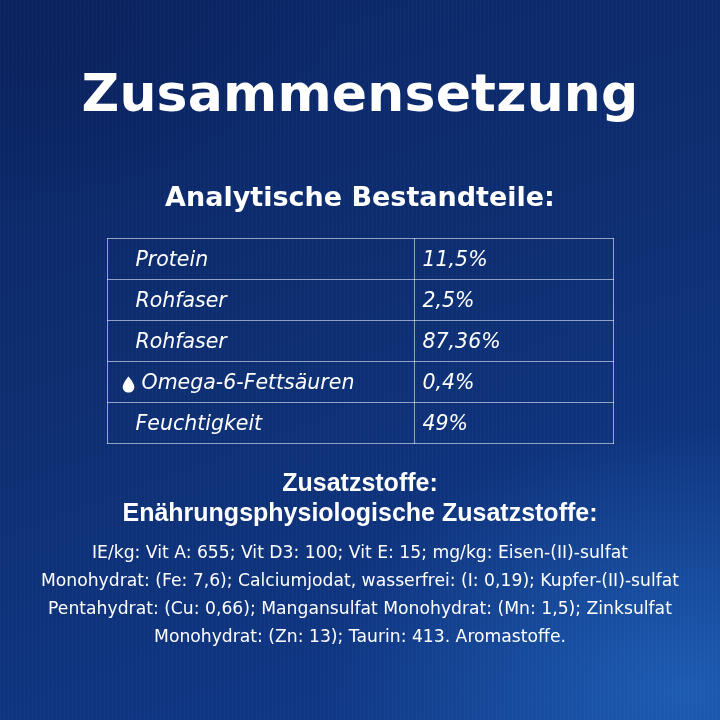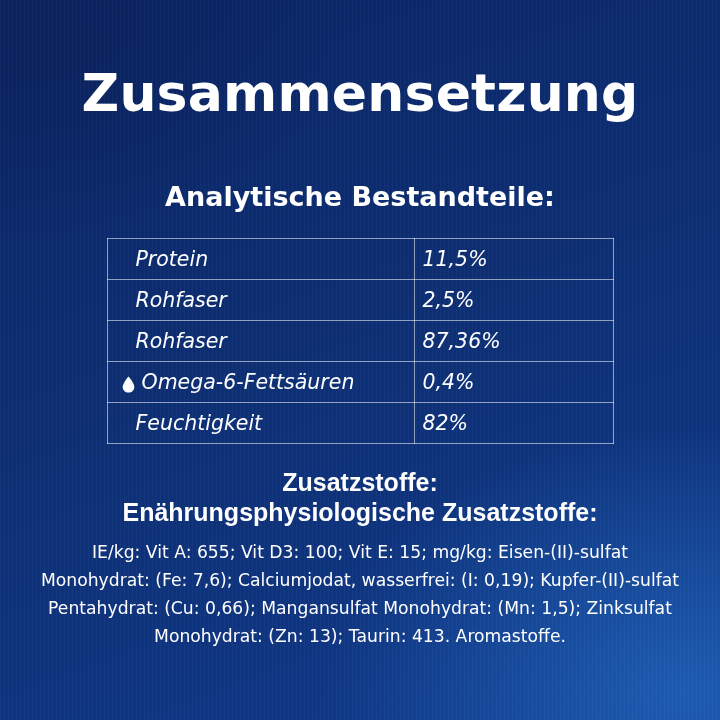--- a/index.html
+++ b/index.html
@@ -171,21 +171,21 @@
               </span>
             </td>
             <td class="value">0,4%</td>
           </tr>
           <tr>
             <td>
               <span class="cell-inner">
                 <span>Feuchtigkeit</span>
               </span>
             </td>
-            <td class="value">82%</td>
+            <td class="value">49%</td>
           </tr>
         </tbody>
       </table>
     </div>
 
     <div class="addit-head">
       <div class="l1">Zusatzstoffe:</div>
       <div class="l2">Enährungsphysiologische Zusatzstoffe:</div>
     </div>
 

